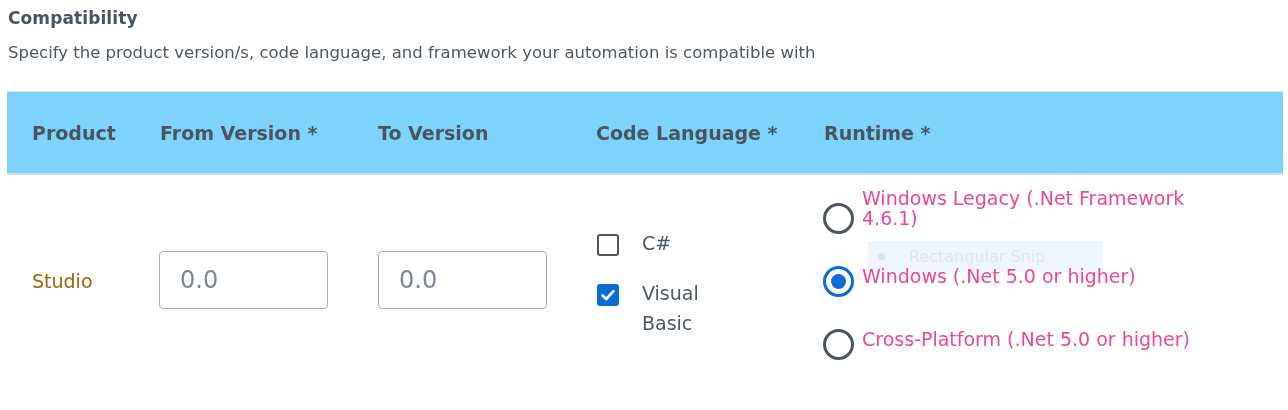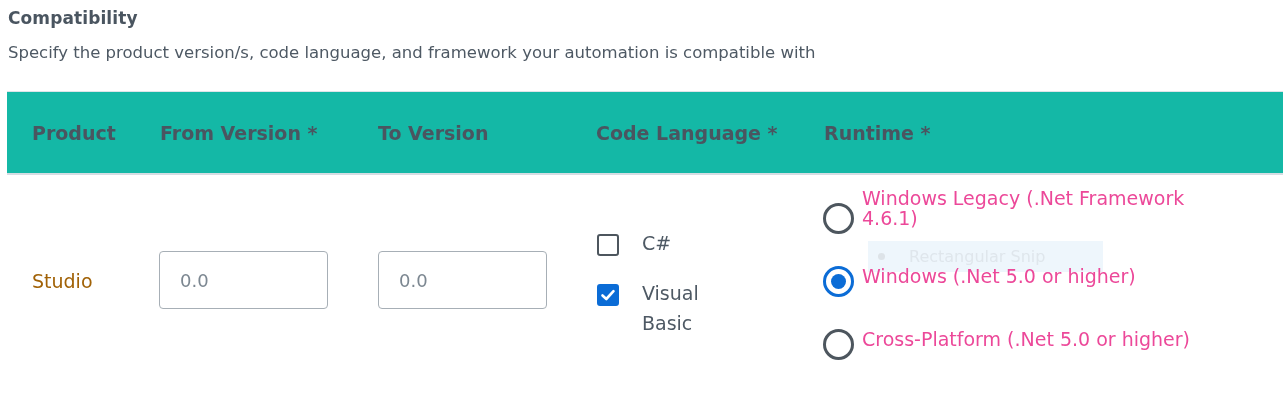--- a/index.html
+++ b/index.html
@@ -27,21 +27,21 @@
       top: 43px;
       font-size: 16.5px;
       color: #4e5964;
     }
     .table-header {
       position: absolute;
       left: 7px;
       top: 91px;
       width: 1276px;
       height: 81px;
-      background: #14b8a6;
+      background: #7dd3fc;
       border-top: 1px solid #dde4e9;
       border-bottom: 2px solid #d5dde3;
     }
     .th {
       position: absolute;
       top: 30px;
       font-size: 19px;
       font-weight: bold;
       color: #4a5560;
       white-space: nowrap;
@@ -56,21 +56,21 @@
     }
     .version-input {
       position: absolute;
       top: 251px;
       width: 169px;
       height: 58px;
       border: 1px solid #a7afb6;
       border-radius: 4px;
       box-sizing: border-box;
       padding: 0 20px;
-      font-size: 18px;
+      font-size: 24px;
       color: #2d3a46;
       background: #fff;
       font-family: "DejaVu Sans", "Liberation Sans", sans-serif;
       outline: none;
     }
     .version-input::placeholder {
       color: #7c8791;
     }
     .checkbox-row {
       position: absolute;

